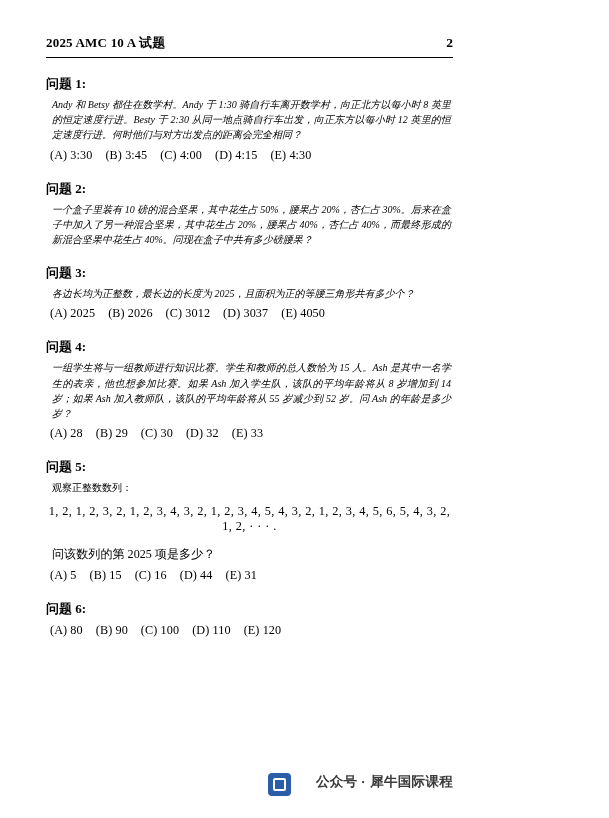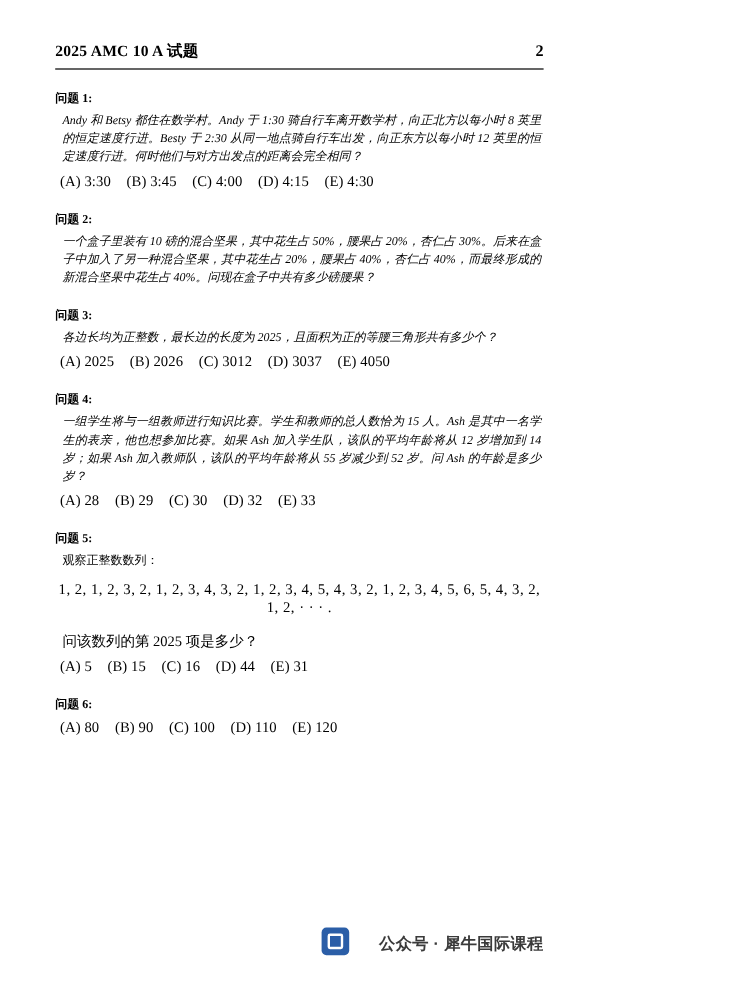--- a/index.html
+++ b/index.html
@@ -43,21 +43,21 @@
   }
   
   .problem {
     margin-top: 17px;
   }
   .problem:first-of-type {
     margin-top: 20px;
   }
   .problem-label {
     font-weight: bold;
-    font-size: 10px;
+    font-size: 13px;
     margin-bottom: 4px;
   }
   .problem-body {
     font-family: "Liberation Serif", serif;
     font-style: italic;
     font-size: 10px;
     line-height: 1.52;
     text-align: justify;
     padding-left: 6px;
     padding-right: 2px;
@@ -94,21 +94,21 @@
     position: absolute;
     left: 46px;
     right: 46px;
     bottom: 22px;
     display: flex;
     align-items: center;
     justify-content: flex-end;
   }
   .wm {
     display: flex;
-    align-items: flex-end;
+    align-items: flex-start;
     gap: 25px;
   }
   .wm-logo {
     width: 23px;
     height: 23px;
     border-radius: 4px;
     background: #2b5ea7;
     position: relative;
     flex: none;
   }
@@ -157,21 +157,21 @@
   <div class="problem">
     <div class="problem-label">问题 3:</div>
     <div class="problem-body">各边长均为正整数，最长边的长度为 2025，且面积为正的等腰三角形共有多少个？</div>
     <div class="choices">
       <span class="ch">(A) 2025</span><span class="ch">(B) 2026</span><span class="ch">(C) 3012</span><span class="ch">(D) 3037</span><span class="ch">(E) 4050</span>
     </div>
   </div>
 
   <div class="problem">
     <div class="problem-label">问题 4:</div>
-    <div class="problem-body">一组学生将与一组教师进行知识比赛。学生和教师的总人数恰为 15 人。Ash 是其中一名学生的表亲，他也想参加比赛。如果 Ash 加入学生队，该队的平均年龄将从 12 岁增加到 14 岁；如果 Ash 加入教师队，该队的平均年龄将从 55 岁减少到 52 岁。问 Ash 的年龄是多少岁？</div>
+    <div class="problem-body">一组学生将与一组教师进行知识比赛。学生和教师的总人数恰为 15 人。Ash 是其中一名学生的表亲，他也想参加比赛。如果 Ash 加入学生队，该队的平均年龄将从 8 岁增加到 14 岁；如果 Ash 加入教师队，该队的平均年龄将从 55 岁减少到 52 岁。问 Ash 的年龄是多少岁？</div>
     <div class="choices">
       <span class="ch">(A) 28</span><span class="ch">(B) 29</span><span class="ch">(C) 30</span><span class="ch">(D) 32</span><span class="ch">(E) 33</span>
     </div>
   </div>
 
   <div class="problem">
     <div class="problem-label">问题 5:</div>
     <div class="problem-body upright">观察正整数数列：</div>
     <div class="seq">1, 2, 1, 2, 3, 2, 1, 2, 3, 4, 3, 2, 1, 2, 3, 4, 5, 4, 3, 2, 1, 2, 3, 4, 5, 6, 5, 4, 3, 2, 1, 2, · · · .</div>
     <div class="sub-question">问该数列的第 2025 项是多少？</div>

